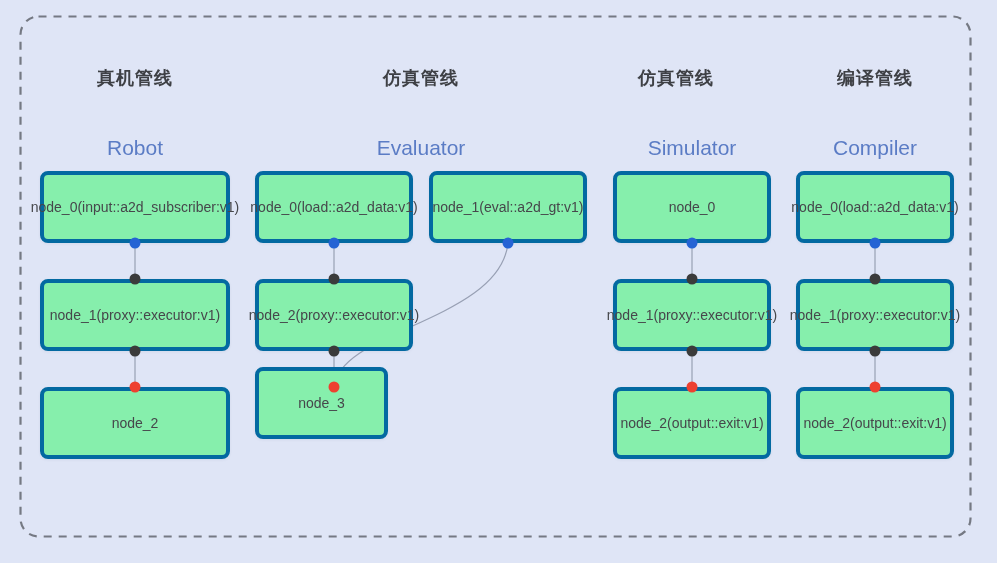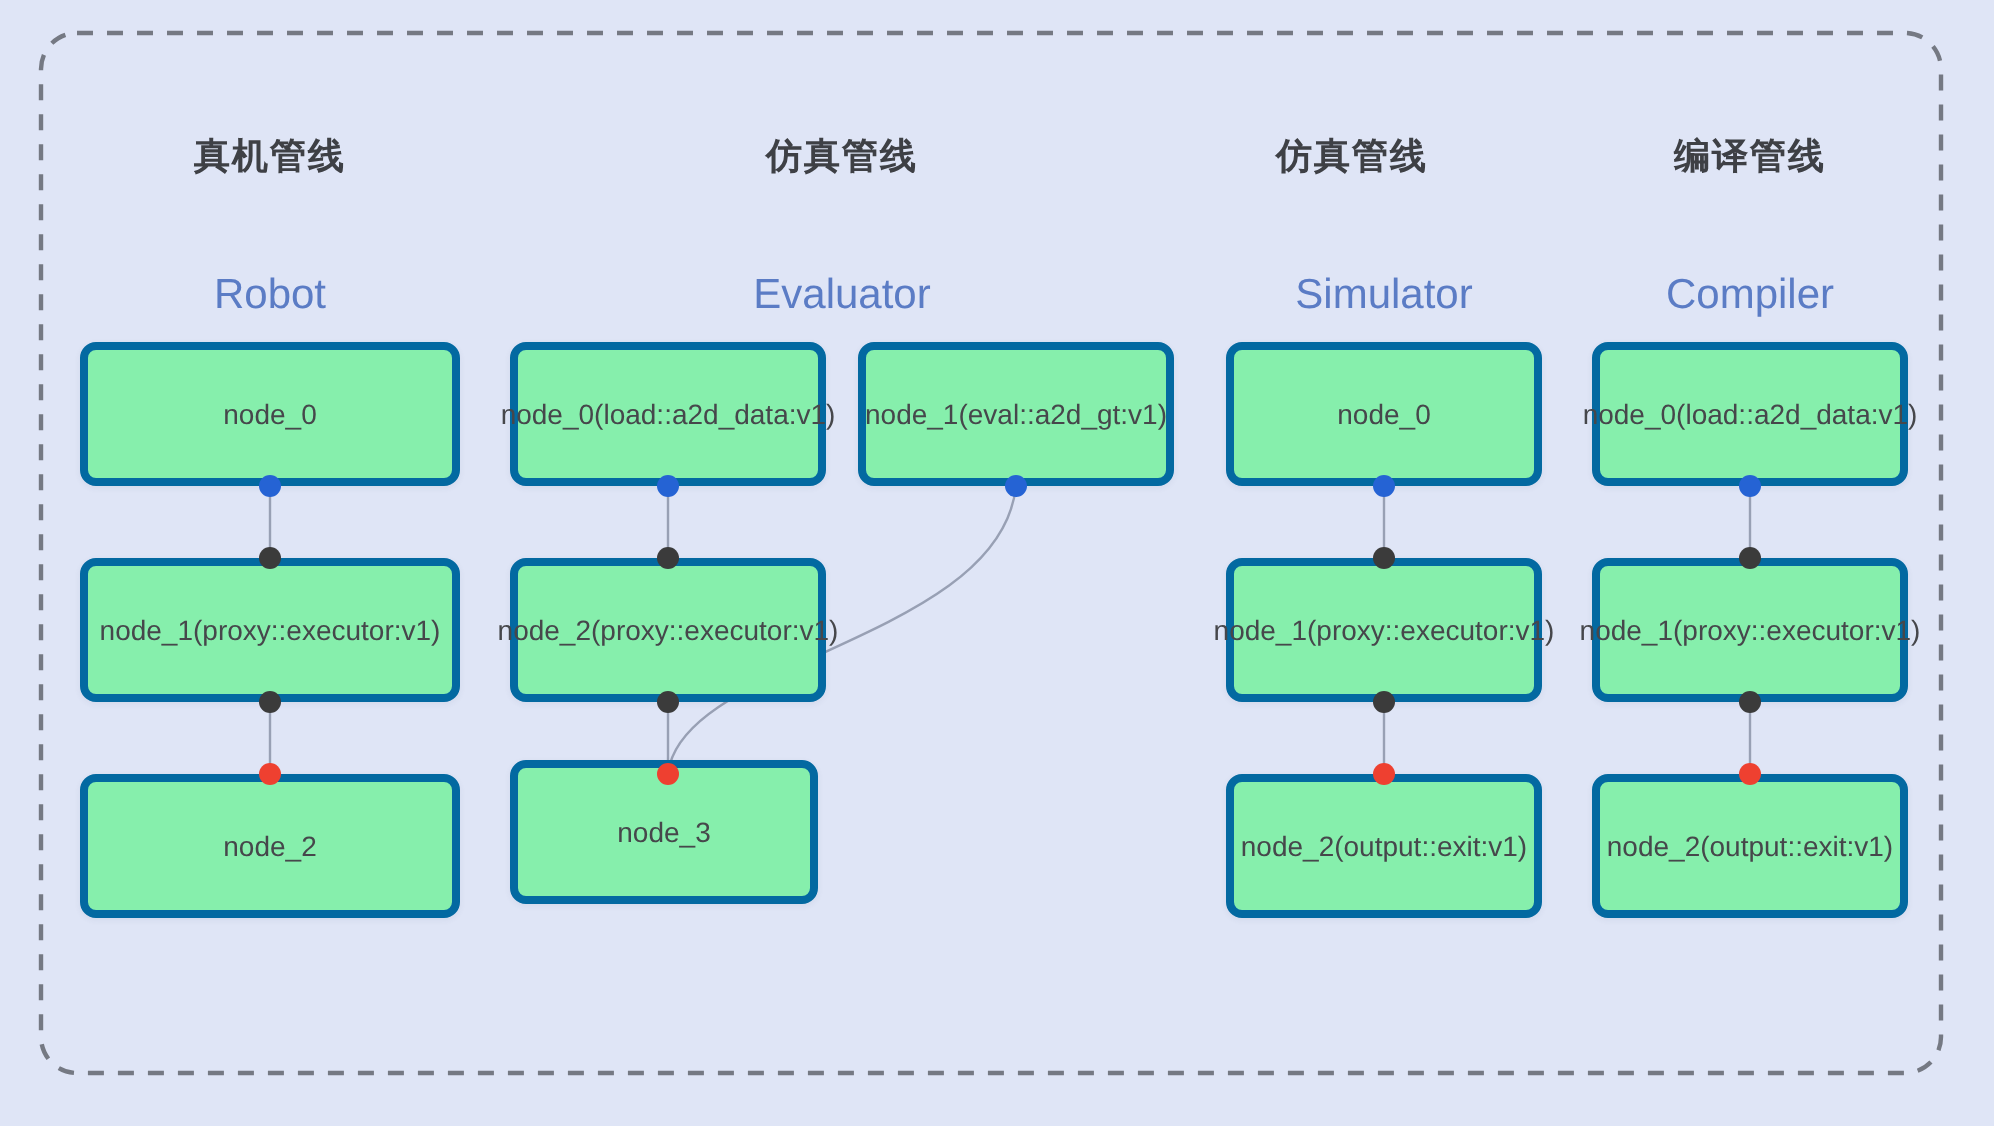--- a/index.html
+++ b/index.html
@@ -76,20 +76,21 @@
   <div class="col-title-en" style="left:135px">Robot</div>
   <div class="col-title-zh" style="left:421px">仿真管线</div>
   <div class="col-title-en" style="left:421px">Evaluator</div>
   <div class="col-title-zh" style="left:676px">仿真管线</div>
   <div class="col-title-en" style="left:692px">Simulator</div>
   <div class="col-title-zh" style="left:875px">编译管线</div>
   <div class="col-title-en" style="left:875px">Compiler</div>
 
   <div class="node-box" style="left:40px;top:171px;width:190px">
     <span>node_0</span>
+    <span>(input::a2d_subscriber:v1)</span>
   </div>
   <div class="node-box" style="left:40px;top:279px;width:190px">
     <span>node_1</span>
     <span>(proxy::executor:v1)</span>
   </div>
   <div class="node-box" style="left:40px;top:387px;width:190px">
     <span>node_2</span>
   </div>
 
   <div class="node-box" style="left:255px;top:171px;width:158px">
@@ -97,21 +98,21 @@
     <span>(load::a2d_data:v1)</span>
   </div>
   <div class="node-box" style="left:429px;top:171px;width:158px">
     <span>node_1</span>
     <span>(eval::a2d_gt:v1)</span>
   </div>
   <div class="node-box" style="left:255px;top:279px;width:158px">
     <span>node_2</span>
     <span>(proxy::executor:v1)</span>
   </div>
-  <div class="node-box" style="left:255px;top:380px;width:154px">
+  <div class="node-box" style="left:255px;top:367px;width:133px">
     <span>node_3</span>
   </div>
 
   <div class="node-box" style="left:613px;top:171px;width:158px">
     <span>node_0</span>
   </div>
   <div class="node-box" style="left:613px;top:279px;width:158px">
     <span>node_1</span>
     <span>(proxy::executor:v1)</span>
   </div>

